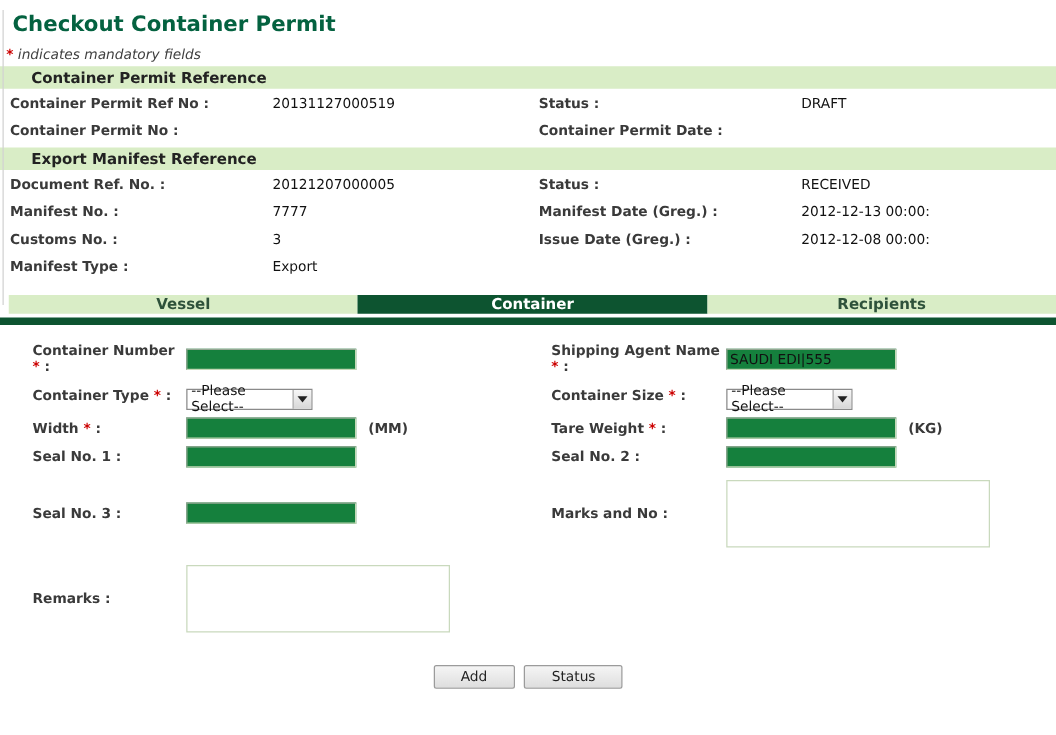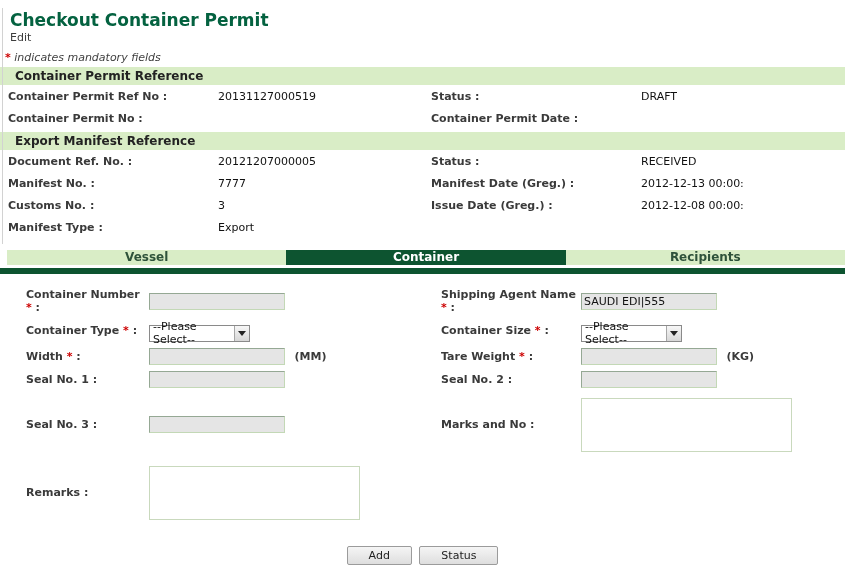--- a/index.html
+++ b/index.html
@@ -10,38 +10,38 @@
   }
   .left-line{position:absolute;left:2px;top:8px;width:1px;height:236px;background:#d2d2d2;}
   
   .hdr{padding:10px 15px 0 10px;}
   .title{font-size:17px;font-weight:bold;color:#046240;line-height:20px;}
   .edit{font-size:11px;color:#3c3c3c;margin-top:1px;}
   .note{margin:7px 0 3px 5px;font-style:italic;color:#3f3f3f;}
   .req{color:#cc0000;font-weight:bold;font-style:normal;}
   
   .section-bar{background:#d9edc6;height:18px;line-height:18px;font-weight:bold;
-    font-size:12px;color:#222;padding-left:15px;margin-top:3px;}
+    font-size:12px;color:#222;padding-left:25px;margin-top:3px;}
   
   .info-grid{padding-left:8px;}
   .info-row{display:grid;grid-template-columns:210px 213px 210px 1fr;height:21px;align-items:center;margin-top:1px;}
   .lbl{font-weight:bold;color:#3a3a3a;}
   .val{color:#111;}
   
   .tabs{display:flex;margin-left:7px;margin-top:12px;height:15px;}
   .tab{flex:1;text-align:center;background:#d9edc6;color:#2e523a;font-weight:bold;
     font-size:12px;line-height:15px;cursor:pointer;}
   .tab.active{background:#0d5430;color:#ffffff;}
   .tab-underline{height:6px;background:#0d5430;margin-top:3px;}
   
   .form-grid{display:grid;grid-template-columns:123px 292px 140px 1fr;
     padding-left:26px;margin-top:14px;align-items:center;}
   .form-grid > div{margin-bottom:6px;}
   .row-tall{height:62px;display:flex;align-items:center;}
-  .txt{width:130px;height:15px;background:#e5e5e5;border:1px solid #95a894;
+  .txt{width:130px;height:15px;background:#15803d;border:1px solid #95a894;
     border-right-color:#c3d8b6;border-bottom-color:#c3d8b6;
     font-family:inherit;font-size:11px;padding:0 2px;color:#111;}
   .unit{font-weight:bold;color:#3a3a3a;margin-left:6px;}
   .sel{width:101px;height:17px;background:#fff;border:1px solid #8a8a8a;
     display:inline-flex;align-items:center;justify-content:space-between;
     padding-left:3px;box-sizing:border-box;cursor:pointer;}
   .sel .sel-txt{color:#111;}
   .sel .arrow{width:15px;height:15px;background:linear-gradient(#f7f7f7,#d7d7d7);
     border-left:1px solid #a7a7a7;display:flex;align-items:center;justify-content:center;}
   .tri{width:0;height:0;border-left:4px solid transparent;border-right:4px solid transparent;
@@ -55,21 +55,20 @@
   .btn-row-add{text-align:center;margin-top:16px;}
   .btn-row-add .btn{margin:0 2px;}
 </style>
 </head>
 <body>
 
 <div class="left-line"></div>
 
 <div class="hdr">
   <div class="title">Checkout Container Permit</div>
-  <div class="edit">Edit</div>
 </div>
 
 <div class="note">
   <span class="req">*</span>
   <span>indicates mandatory fields</span>
 </div>
 
 <div class="section-bar">Container Permit Reference</div>
 <div class="info-grid">
   <div class="info-row">

